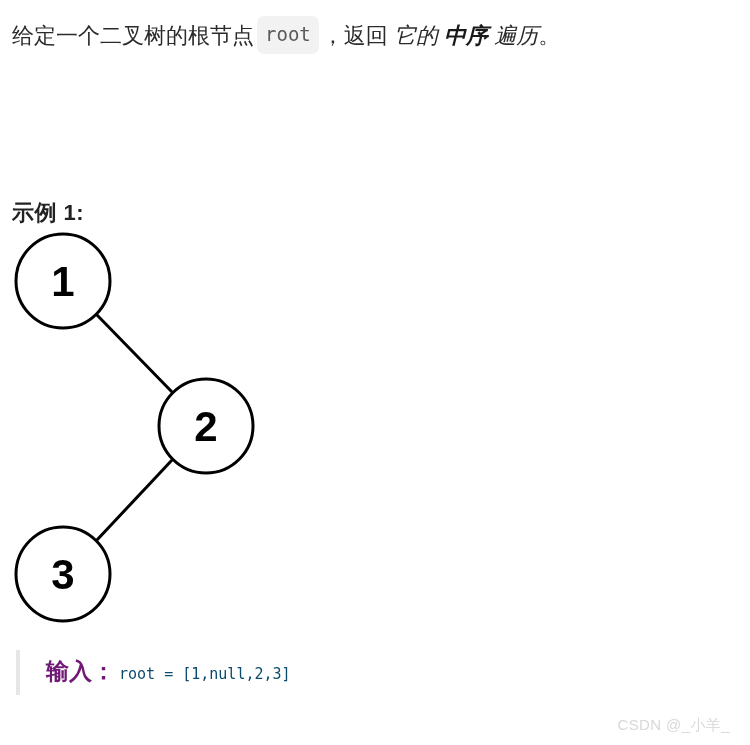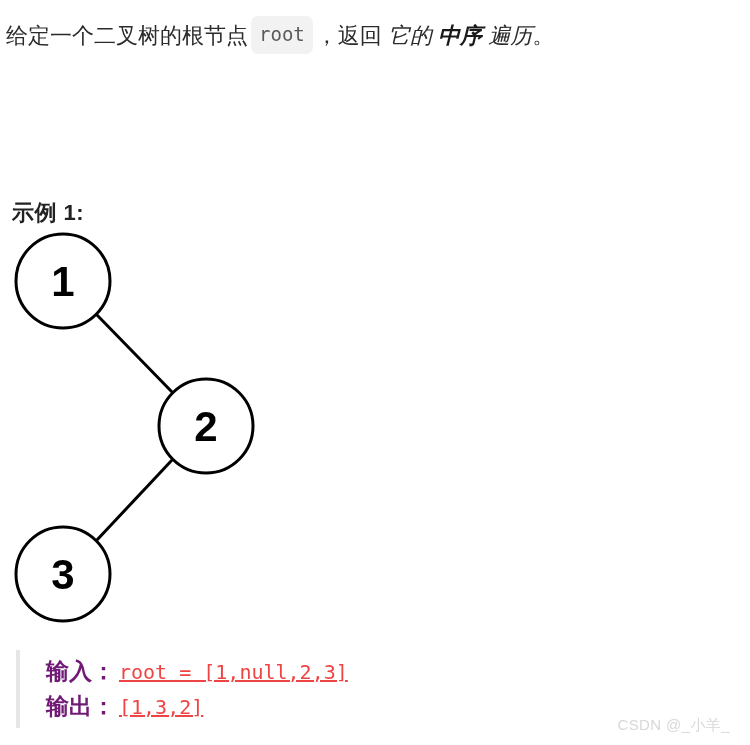--- a/index.html
+++ b/index.html
@@ -13,21 +13,21 @@
     position: relative;
     overflow: hidden;
     font-family: "Liberation Sans", "DejaVu Sans", sans-serif;
     color: #2c2c2c;
     -webkit-font-smoothing: antialiased;
   }
 
   
   .statement {
     position: absolute;
-    left: 6px;
+    left: 12px;
     top: 16px;
     right: 10px;
     font-size: 22px;
     line-height: 34px;
     color: #2b2b2b;
     white-space: nowrap;
   }
   .code-chip {
     display: inline-block;
     background: #f2f2f2;
@@ -87,24 +87,23 @@
     font-size: 23px;
     line-height: 34px;
     white-space: nowrap;
   }
   .io-label {
     font-weight: bold;
     color: #701a75;
   }
   .io-value {
     font-family: "DejaVu Sans Mono", "Liberation Mono", monospace;
-    font-size: 20px;
-    color: #ef4444;
+    font-size: 15px;
+    color: #0c4a6e;
     margin-left: 4px;
-    text-decoration: underline;
   }
 
   
   .watermark {
     position: absolute;
     right: 20px;
     bottom: 10px;
     font-size: 15px;
     color: #d8d8d8;
     letter-spacing: 0.4px;
@@ -139,18 +138,15 @@
       <circle id="node-circle-2" cx="63" cy="352" r="47" fill="#ffffff" stroke="#000000" stroke-width="3"></circle>
       <text id="node-text-2" x="63" y="352" text-anchor="middle" dominant-baseline="central" font-family="Liberation Sans, DejaVu Sans, sans-serif" font-size="42" font-weight="bold" fill="#000000">3</text>
     </g>
   </svg>
 </div>
 
 <div class="io-block">
   <div class="io-line">
     <span class="io-label">输入：</span><span class="io-value">root = [1,null,2,3]</span>
   </div>
-  <div class="io-line">
-    <span class="io-label">输出：</span><span class="io-value">[1,3,2]</span>
-  </div>
 </div>
 
 <div class="watermark">CSDN @_小羊_</div>
 
 </body></html>

